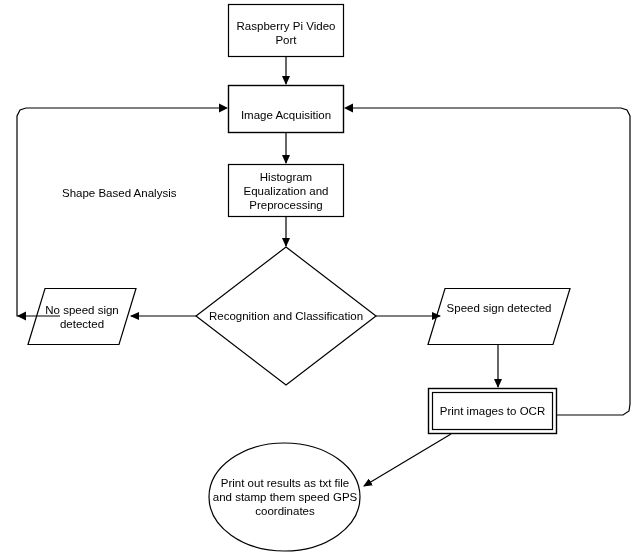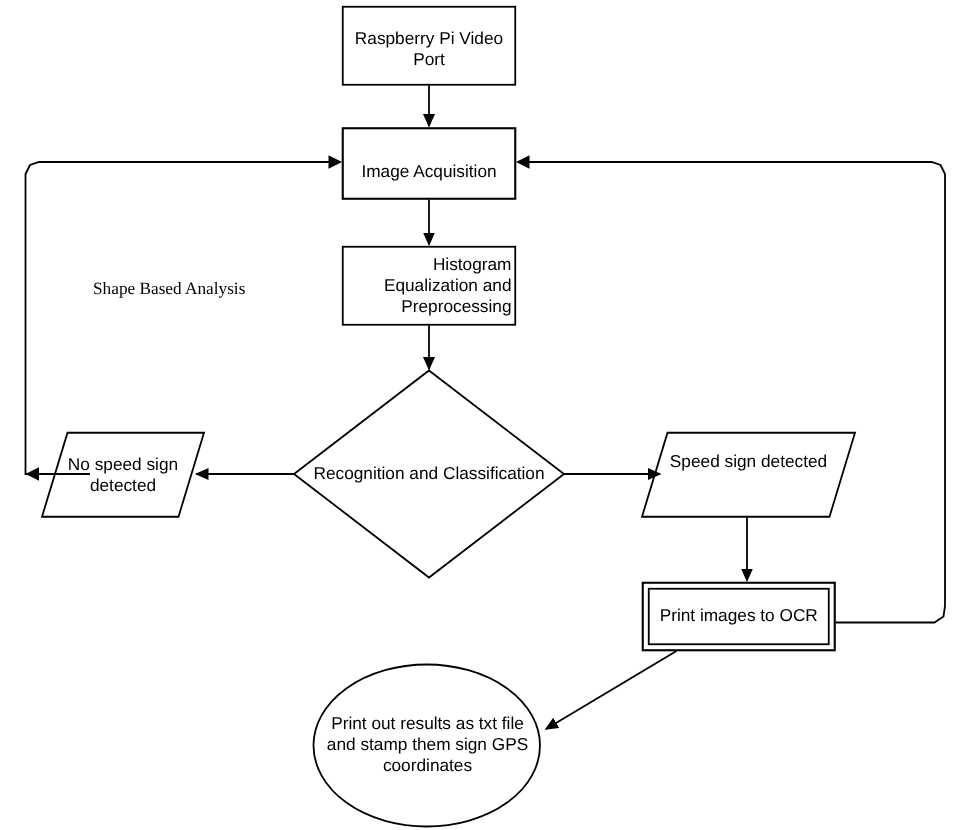--- a/index.html
+++ b/index.html
@@ -34,21 +34,21 @@
     color: #000000;
     font-family: "Liberation Sans", sans-serif;
     font-size: 11.5px;
     line-height: 14px;
     pointer-events: none;
     white-space: pre-line;
   }
   .free-label {
     position: absolute;
     color: #000000;
-    font-family: Liberation Serif, serif;
+    font-family: Liberation Sans, sans-serif;
     font-size: 11.5px;
     line-height: 14px;
     white-space: pre-line;
   }
 </style>
 </head>
 <body>
 
 <div id="diagram-root">
 
@@ -97,27 +97,27 @@
     <path d="M 557 415 L 623 415 L 629 411 L 630 404 L 630 116 L 627 110 L 621 108 L 352 108" fill="none" stroke="#000000" stroke-width="1.2"></path>
     <path d="M 344 108 L 353 103.5 L 353 112.5 z" fill="#000000"></path>
 
     <line x1="451" y1="434" x2="364" y2="486" stroke="#000000" stroke-width="1.2" marker-end="url(#arrowhead)"></line>
   </svg>
 
   <div class="node-label" style="left:230px; top:4px; width:112px; height:57px;">Raspberry Pi Video Port</div>
 
   <div class="node-label" style="left:230px; top:85px; width:112px; height:60px;">Image Acquisition</div>
 
-  <div class="node-label" style="left:231px; top:164px; width:110px; height:53px;text-align:right;">Histogram Equalization and Preprocessing</div>
+  <div class="node-label" style="left:231px; top:164px; width:110px; height:53px;">Histogram Equalization and Preprocessing</div>
 
   <div class="node-label" style="left:36px; top:290px; width:92px; height:53px;">No speed sign detected</div>
 
   <div class="node-label" style="left:201px; top:305px; width:170px; height:22px;">Recognition and Classification</div>
 
   <div class="node-label" style="left:437px; top:290px; width:124px; height:35px;">Speed sign detected</div>
 
   <div class="node-label" style="left:434px; top:392px; width:117px; height:38px;">Print images to OCR</div>
 
-  <div class="node-label" style="left:211px; top:466px; width:148px; height:62px;">Print out results as txt file and stamp them sign GPS coordinates</div>
+  <div class="node-label" style="left:211px; top:466px; width:148px; height:62px;">Print out results as txt file and stamp them speed GPS coordinates</div>
 
   <div class="free-label" style="left:62px; top:186px;">Shape Based Analysis</div>
 
 </div>
 
 </body></html>

